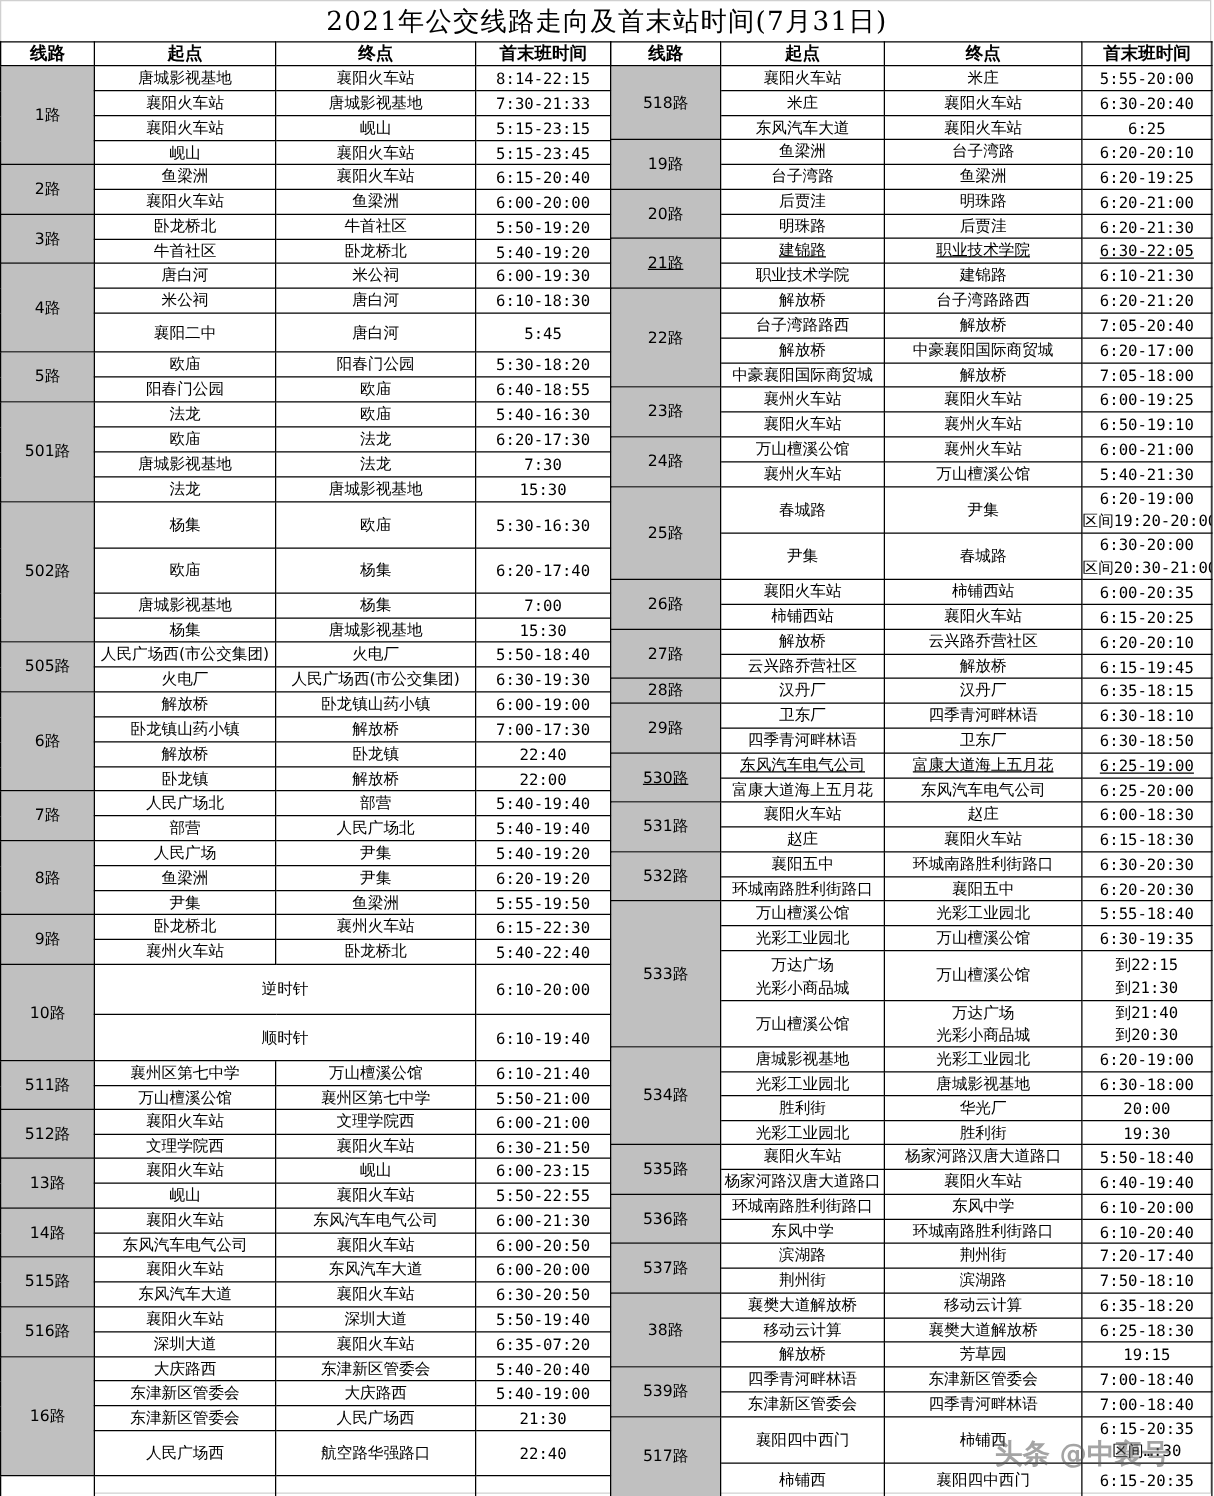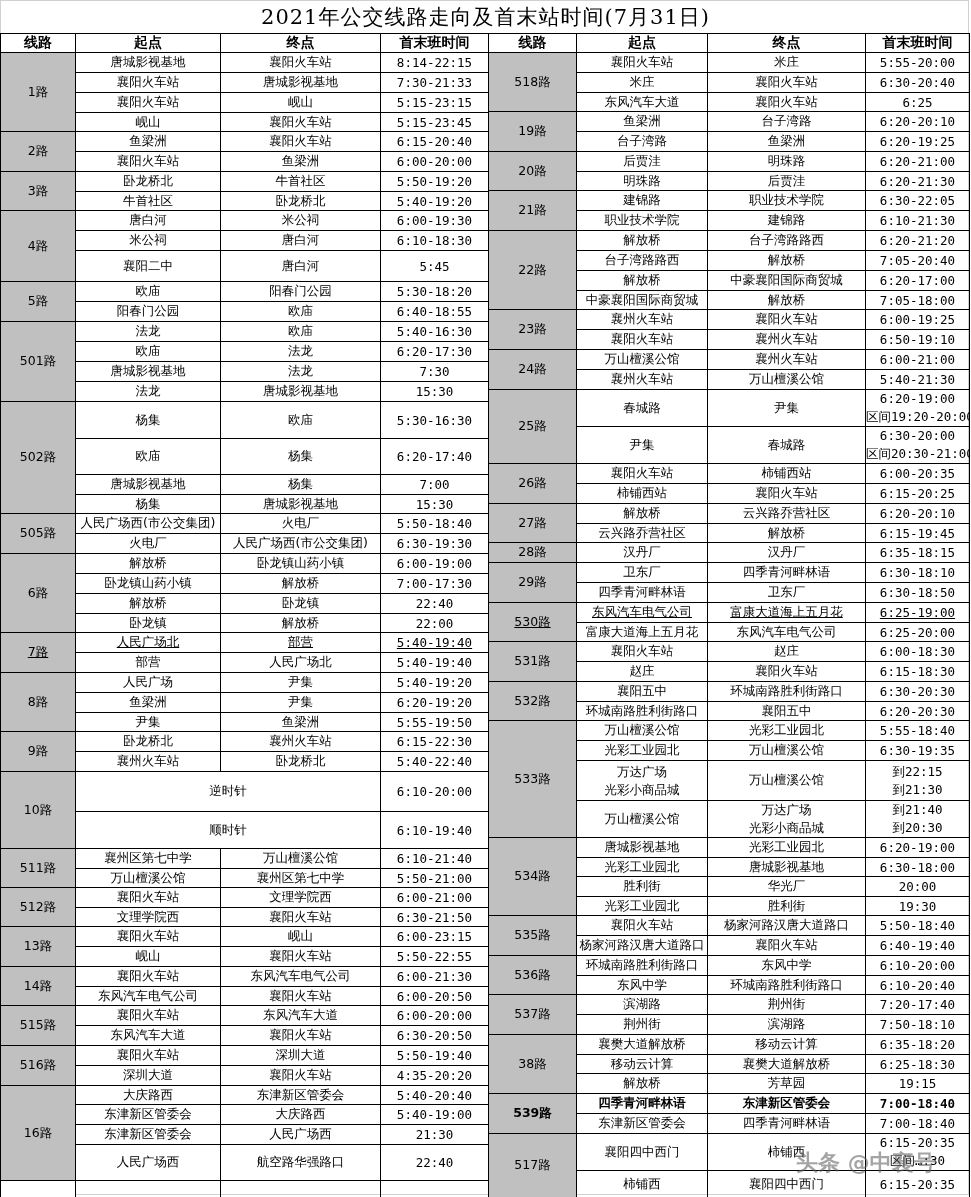--- a/index.html
+++ b/index.html
@@ -181,21 +181,21 @@
       <tr style="height: 20px;">
         <td>解放桥</td>
         <td>卧龙镇</td>
         <td class="time">22:40</td>
       </tr>
       <tr style="height: 19px;">
         <td>卧龙镇</td>
         <td>解放桥</td>
         <td class="time">22:00</td>
       </tr>
-      <tr style="height: 20px; text-decoration: underline;">
+      <tr style="height: 20px;">
         <td class="route" rowspan="2">7路</td>
         <td>人民广场北</td>
         <td>部营</td>
         <td class="time">5:40-19:40</td>
       </tr>
       <tr style="height: 20px;">
         <td>部营</td>
         <td>人民广场北</td>
         <td class="time">5:40-19:40</td>
       </tr>
@@ -292,21 +292,21 @@
       </tr>
       <tr style="height: 20px;">
         <td class="route" rowspan="2">516路</td>
         <td>襄阳火车站</td>
         <td>深圳大道</td>
         <td class="time">5:50-19:40</td>
       </tr>
       <tr style="height: 20px;">
         <td>深圳大道</td>
         <td>襄阳火车站</td>
-        <td class="time">4:35-20:20</td>
+        <td class="time">6:35-07:20</td>
       </tr>
       <tr style="height: 19px;">
         <td class="route" rowspan="4">16路</td>
         <td>大庆路西</td>
         <td>东津新区管委会</td>
         <td class="time">5:40-20:40</td>
       </tr>
       <tr style="height: 20px;">
         <td>东津新区管委会</td>
         <td>大庆路西</td>
@@ -378,21 +378,21 @@
         <td class="route" rowspan="2">20路</td>
         <td>后贾洼</td>
         <td>明珠路</td>
         <td class="time">6:20-21:00</td>
       </tr>
       <tr style="height: 19px;">
         <td>明珠路</td>
         <td>后贾洼</td>
         <td class="time">6:20-21:30</td>
       </tr>
-      <tr style="height: 20px;">
+      <tr style="height: 20px; text-decoration: underline;">
         <td class="route" rowspan="2">21路</td>
         <td>建锦路</td>
         <td>职业技术学院</td>
         <td class="time">6:30-22:05</td>
       </tr>
       <tr style="height: 20px;">
         <td>职业技术学院</td>
         <td>建锦路</td>
         <td class="time">6:10-21:30</td>
       </tr>
@@ -624,21 +624,21 @@
       <tr style="height: 19px;">
         <td>移动云计算</td>
         <td>襄樊大道解放桥</td>
         <td class="time">6:25-18:30</td>
       </tr>
       <tr style="height: 20px;">
         <td>解放桥</td>
         <td>芳草园</td>
         <td class="time">19:15</td>
       </tr>
-      <tr style="height: 20px; font-weight: bold;">
+      <tr style="height: 20px;">
         <td class="route" rowspan="2">539路</td>
         <td>四季青河畔林语</td>
         <td>东津新区管委会</td>
         <td class="time">7:00-18:40</td>
       </tr>
       <tr style="height: 20px;">
         <td>东津新区管委会</td>
         <td>四季青河畔林语</td>
         <td class="time">7:00-18:40</td>
       </tr>

